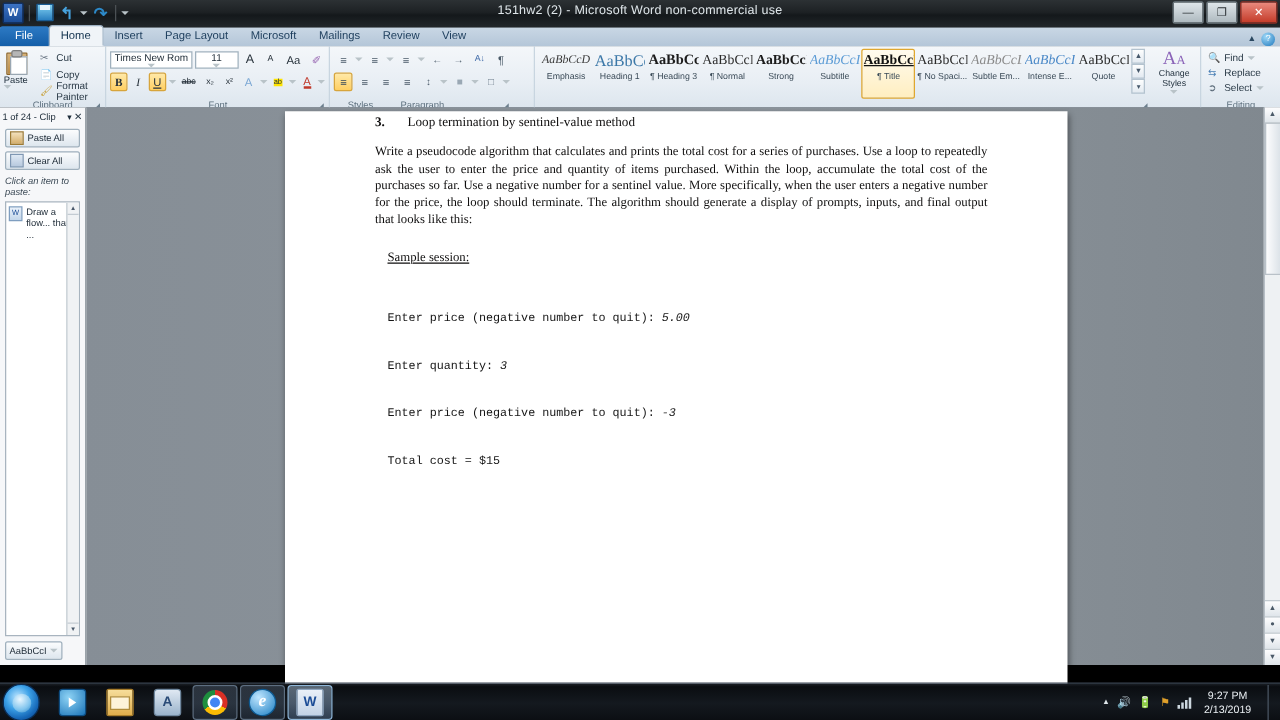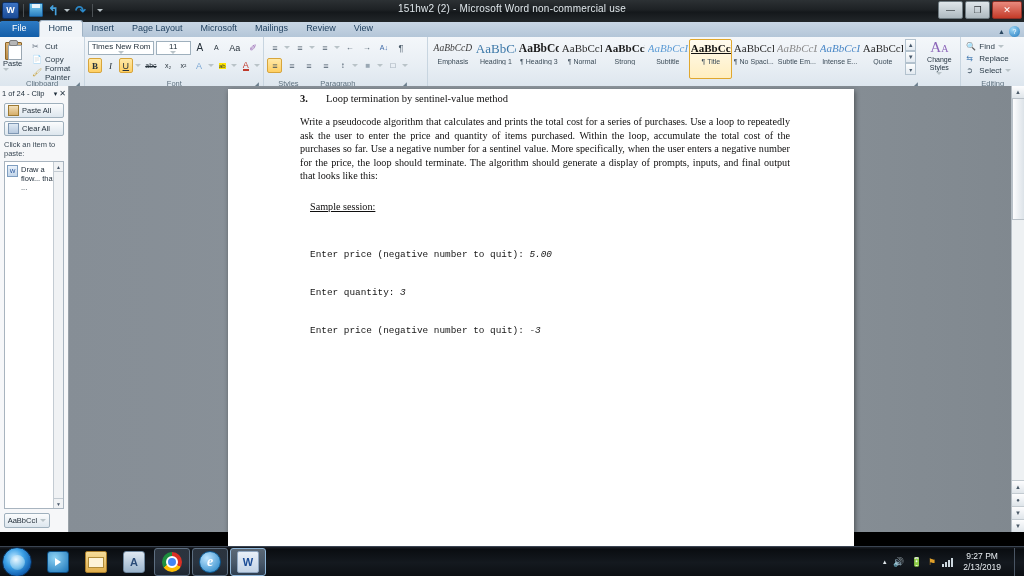--- a/index.html
+++ b/index.html
@@ -106,21 +106,21 @@
 
   
   .clip-pane{position:absolute;left:0;top:0;width:68px;height:446px;background:#f6f7f9;
     border-right:1px solid #9aa2a9;display:flex;flex-direction:column;}
   .clip-head{height:13px;display:flex;align-items:center;gap:2px;padding:1px 2px 0 2px;font-size:7.5px;color:#1c2b38;}
   .clip-title{flex:1;white-space:nowrap;overflow:hidden;}
   .clip-x{font-size:8px;color:#2b3a47;}
   .clip-btn{margin:3px 4px 0 4px;height:13px;border:1px solid #9fb0bd;border-radius:2px;
     background:linear-gradient(to bottom,#fbfcfd,#dde6ee);display:flex;align-items:center;gap:3px;
     padding-left:3px;font-size:7.5px;color:#1d2a36;}
-  .clip-hint{margin:4px 4px 0 4px;font-size:7.5px;color:#3c4a56;line-height:9px;}
+  .clip-hint{margin:4px 4px 0 4px;font-size:7.5px;color:#3c4a56;line-height:9px;font-style:italic;}
   .clip-list{margin:3px 4px 0 4px;flex:1;border:1px solid #a8b4bf;background:#fff;position:relative;
     display:flex;overflow:hidden;}
   .clip-item{display:flex;gap:3px;padding:3px 2px;font-size:7.5px;color:#1d2a36;line-height:9px;}
   .clip-item-ic{width:9px;height:10px;background:linear-gradient(#e9f1fa,#c3d6ea);border:1px solid #7f9ec0;
     color:#1b4c96;font-size:6px;display:flex;align-items:center;justify-content:center;flex:none;}
   .clip-sb{position:absolute;right:0;top:0;width:9px;height:100%;background:#f0f2f4;border-left:1px solid #c3cbd2;}
   .clip-sb-up{height:9px;border-bottom:1px solid #c3cbd2;display:flex;align-items:center;justify-content:center;font-size:5px;color:#49586a;}
   .clip-sb-dn{position:absolute;bottom:0;width:9px;height:9px;border-top:1px solid #c3cbd2;display:flex;align-items:center;justify-content:center;font-size:5px;color:#49586a;}
   .clip-options{margin:4px;width:44px;height:13px;border:1px solid #9fb0bd;border-radius:2px;
     background:linear-gradient(to bottom,#fbfcfd,#dde6ee);display:flex;align-items:center;justify-content:center;
@@ -539,20 +539,21 @@
         <div class="para">Write a pseudocode algorithm that calculates and prints the total cost for a series of purchases. Use a loop to repeatedly ask the user to enter the price and quantity of items purchased. Within the loop, accumulate the total cost of the purchases so far. Use a negative number for a sentinel value. More specifically, when the user enters a negative number for the price, the loop should terminate. The algorithm should generate a display of prompts, inputs, and final output that looks like this:</div>
 
         <div class="sample-label" style="margin-left:10px;">
           <span>Sample session:</span>
         </div>
 
         <div class="code" style="margin-left:10px;">
           <div><span>Enter price (negative number to quit): </span><i>5.00</i></div>
           <div><span>Enter quantity: </span><i>3</i></div>
           <div><span>Enter price (negative number to quit): </span><i>-3</i></div>
+          <div><span>Total cost = $15</span></div>
         </div>
 
       </div>
     </div>
 
     <div class="vscroll">
       <div class="vs-btn">▲</div>
       <div class="vs-thumb"></div>
       <div class="vs-bot">
         <div class="vs-btn">▲</div>

